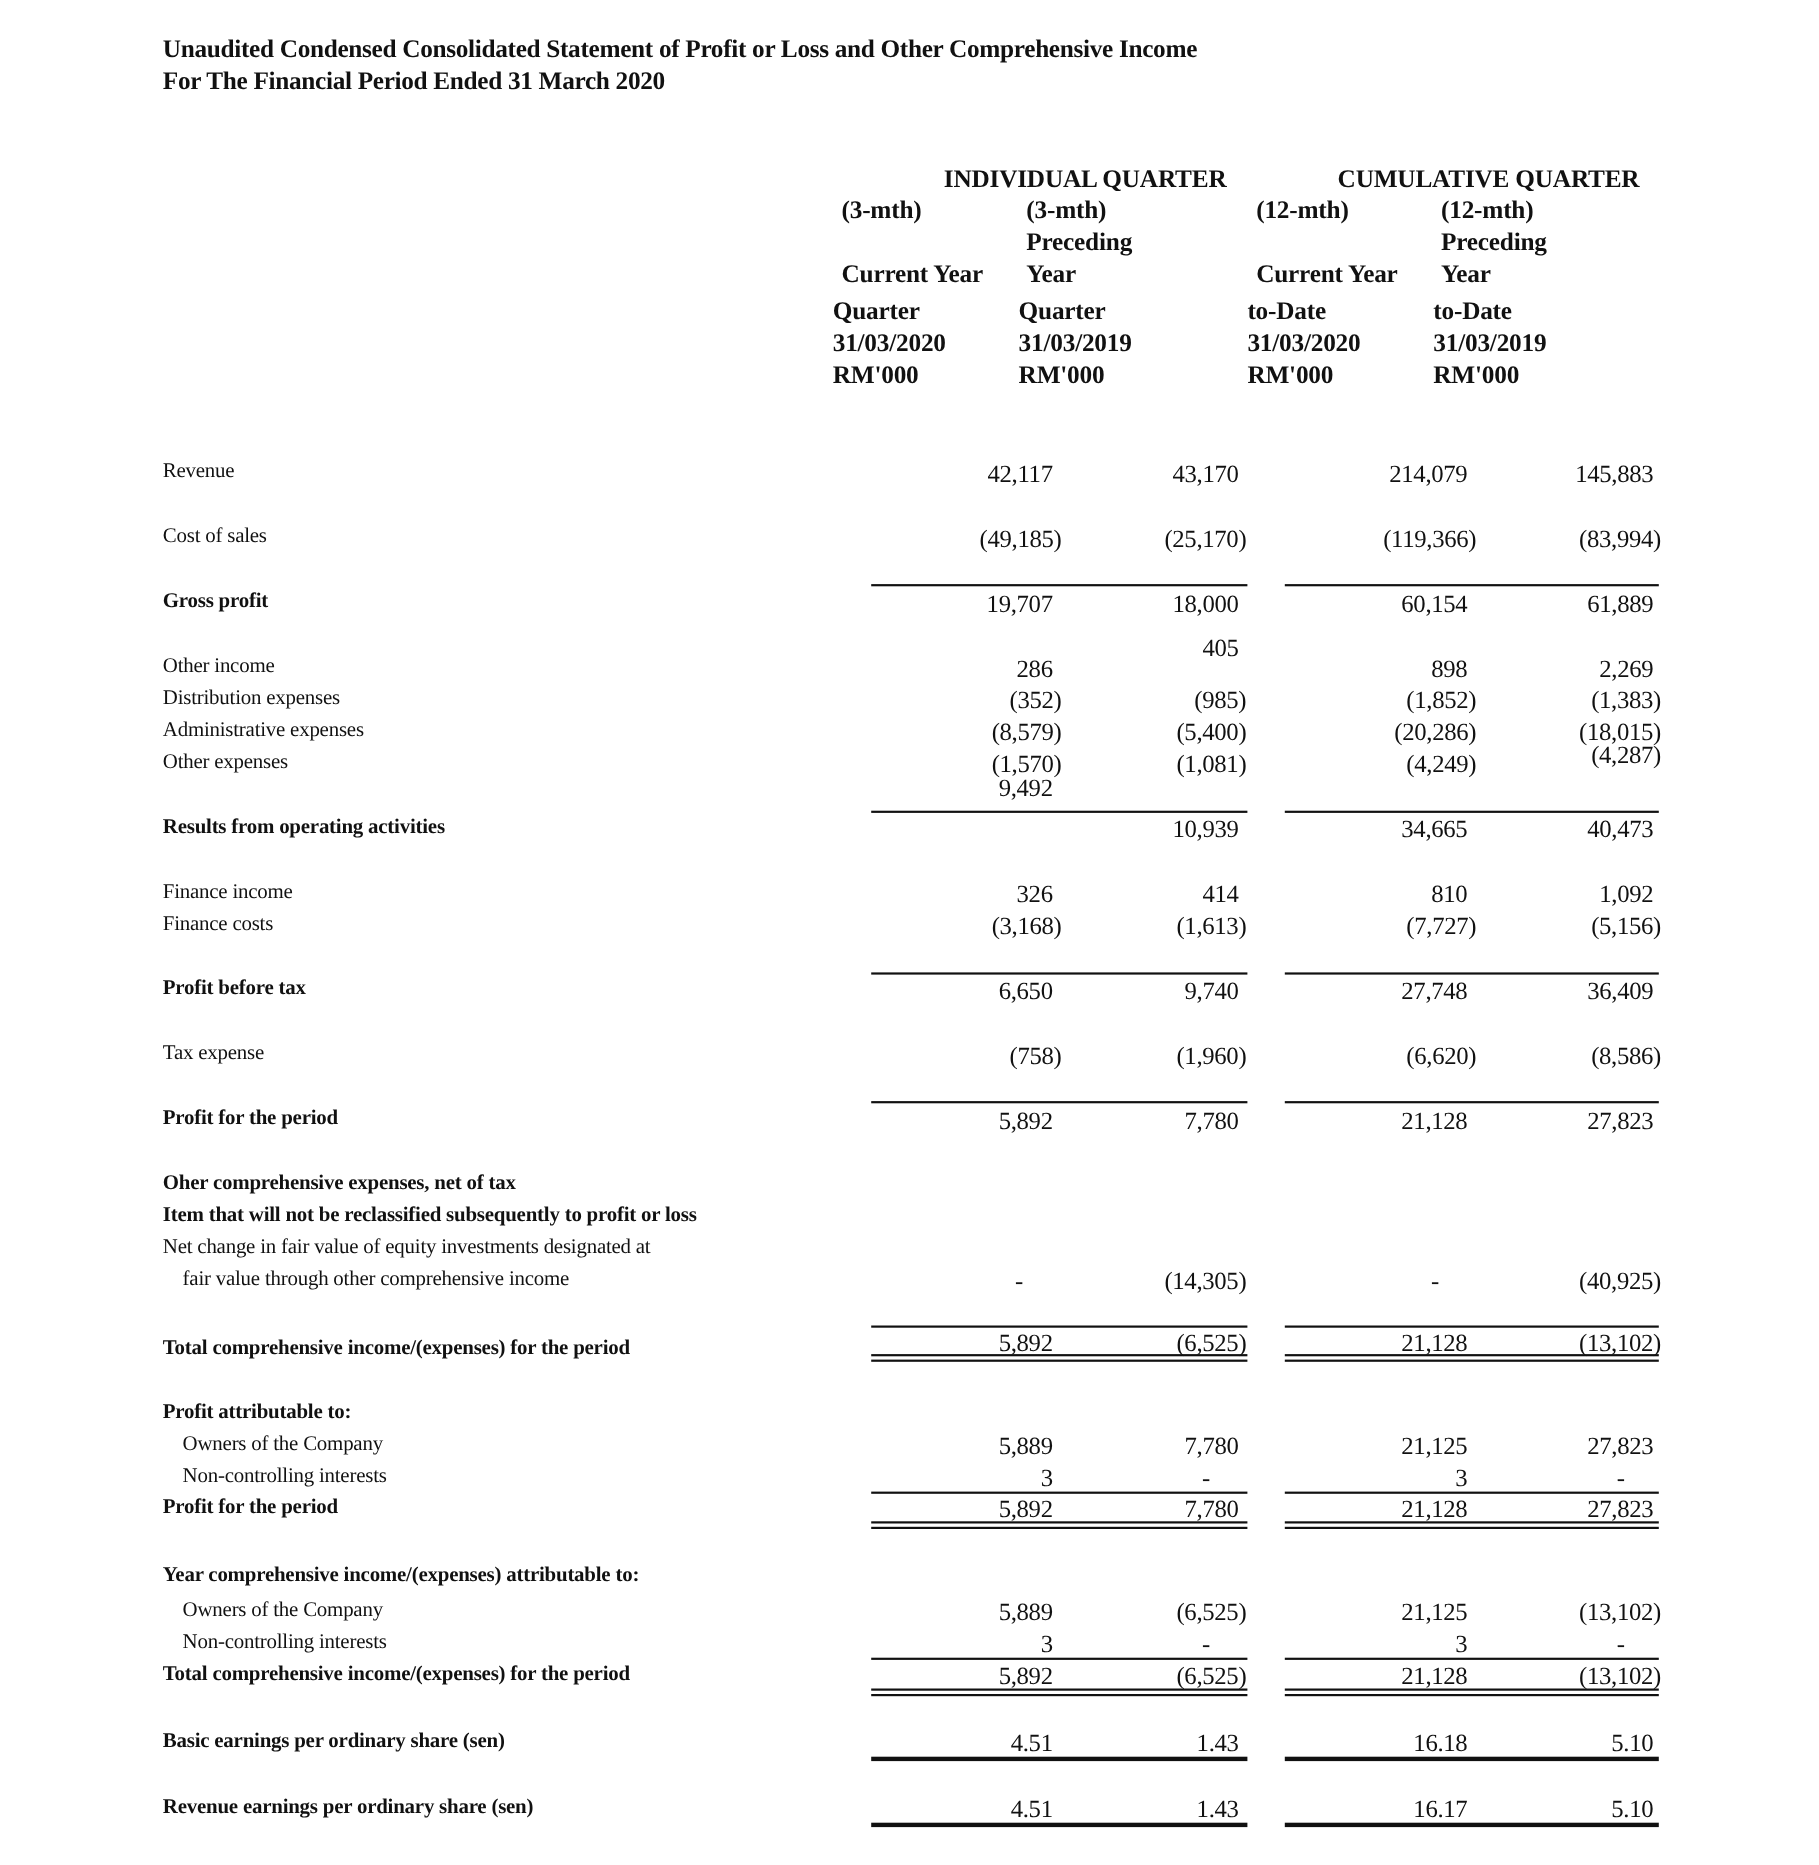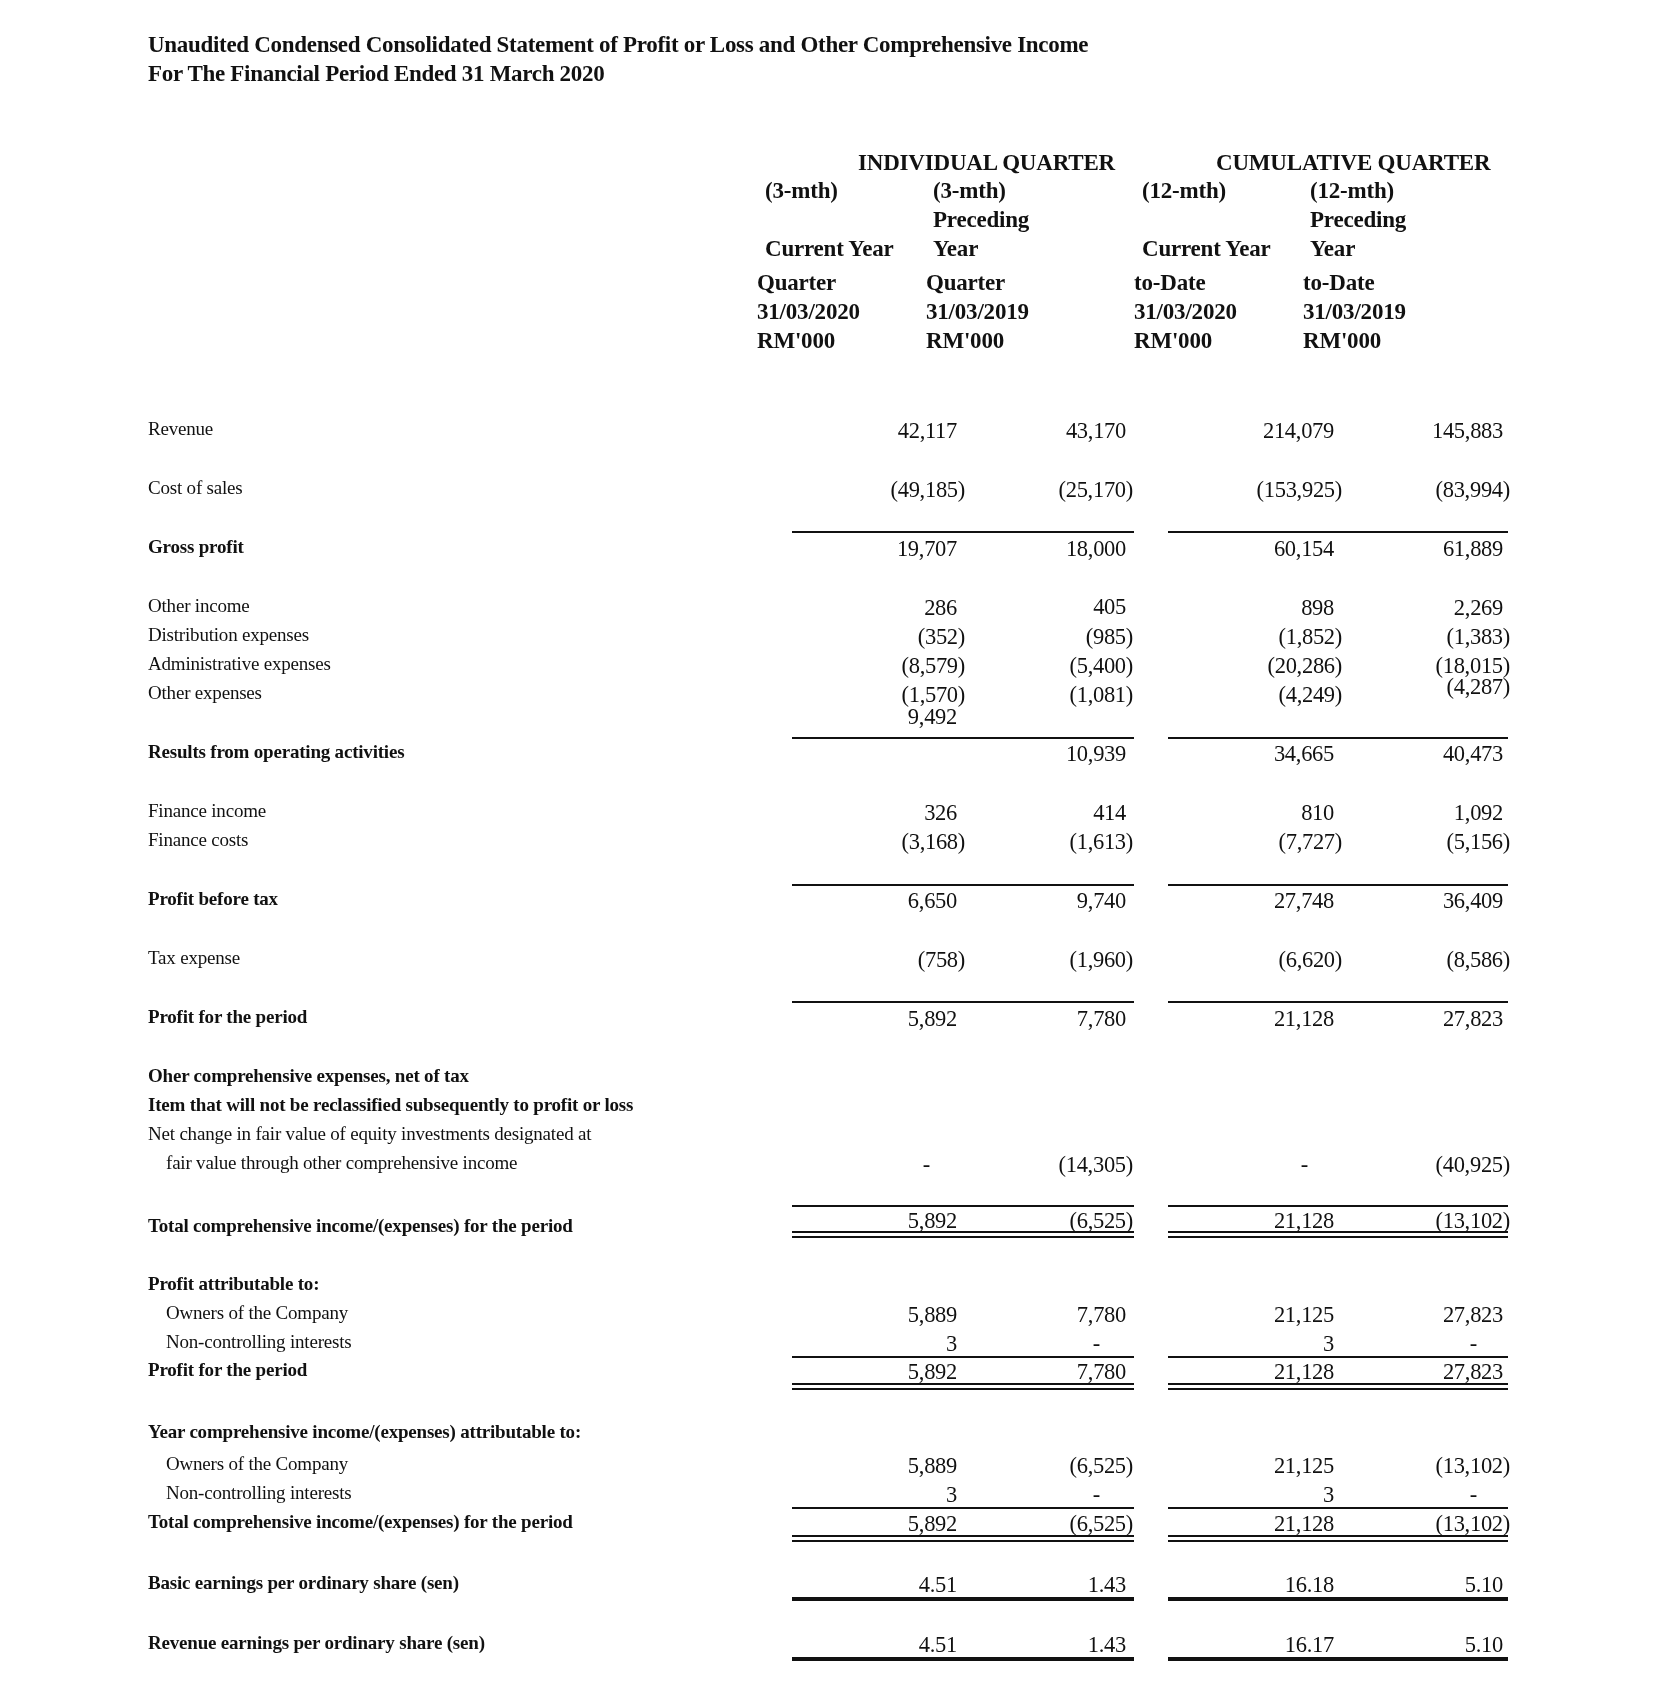--- a/index.html
+++ b/index.html
@@ -73,39 +73,39 @@
   <div class="val" style="left:757px;top:418px">42,117</div>
   <div class="val" style="left:926px;top:418px">43,170</div>
   <div class="val" style="left:1134px;top:418px">214,079</div>
   <div class="val" style="left:1303px;top:418px">145,883</div>
 </div>
 
 <div>
   <div class="lbl" style="top:477px">Cost of sales</div>
   <div class="val" style="left:765px;top:477px">(49,185)</div>
   <div class="val" style="left:933px;top:477px">(25,170)</div>
-  <div class="val" style="left:1142px;top:477px">(153,925)</div>
+  <div class="val" style="left:1142px;top:477px">(119,366)</div>
   <div class="val" style="left:1310px;top:477px">(83,994)</div>
 </div>
 
 <div class="line" style="left:792px;width:342px;top:531px"></div>
 <div class="line" style="left:1168px;width:340px;top:531px"></div>
 
 <div>
   <div class="lbl b" style="top:536px">Gross profit</div>
   <div class="val" style="left:757px;top:536px">19,707</div>
   <div class="val" style="left:926px;top:536px">18,000</div>
   <div class="val" style="left:1134px;top:536px">60,154</div>
   <div class="val" style="left:1303px;top:536px">61,889</div>
 </div>
 
 <div>
   <div class="lbl" style="top:595px">Other income</div>
   <div class="val" style="left:757px;top:595px">286</div>
-  <div class="val" style="left:926px;top:594px">405</div>
+  <div class="val" style="left:926px;top:576px">405</div>
   <div class="val" style="left:1134px;top:595px">898</div>
   <div class="val" style="left:1303px;top:595px">2,269</div>
 </div>
 
 <div>
   <div class="lbl" style="top:624px">Distribution expenses</div>
   <div class="val" style="left:765px;top:624px">(352)</div>
   <div class="val" style="left:933px;top:624px">(985)</div>
   <div class="val" style="left:1142px;top:624px">(1,852)</div>
   <div class="val" style="left:1310px;top:624px">(1,383)</div>

